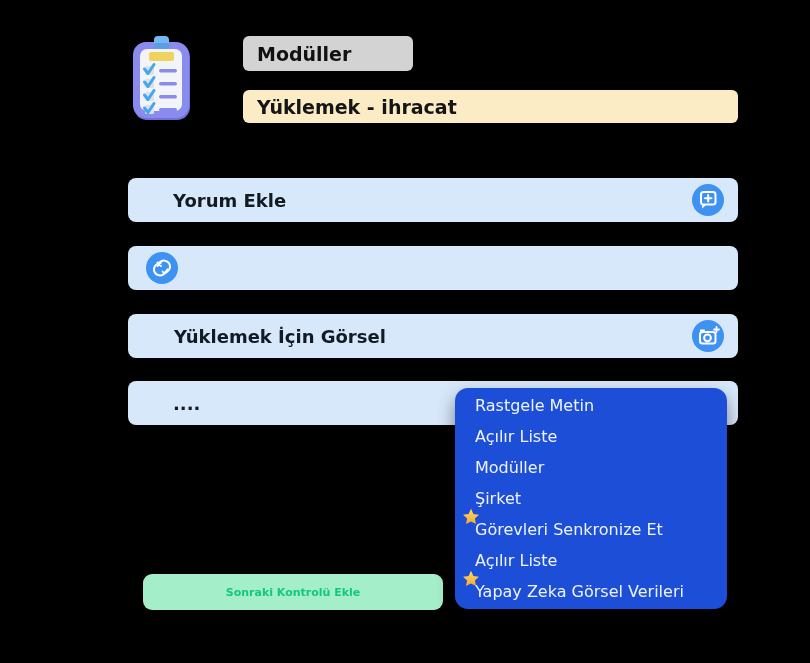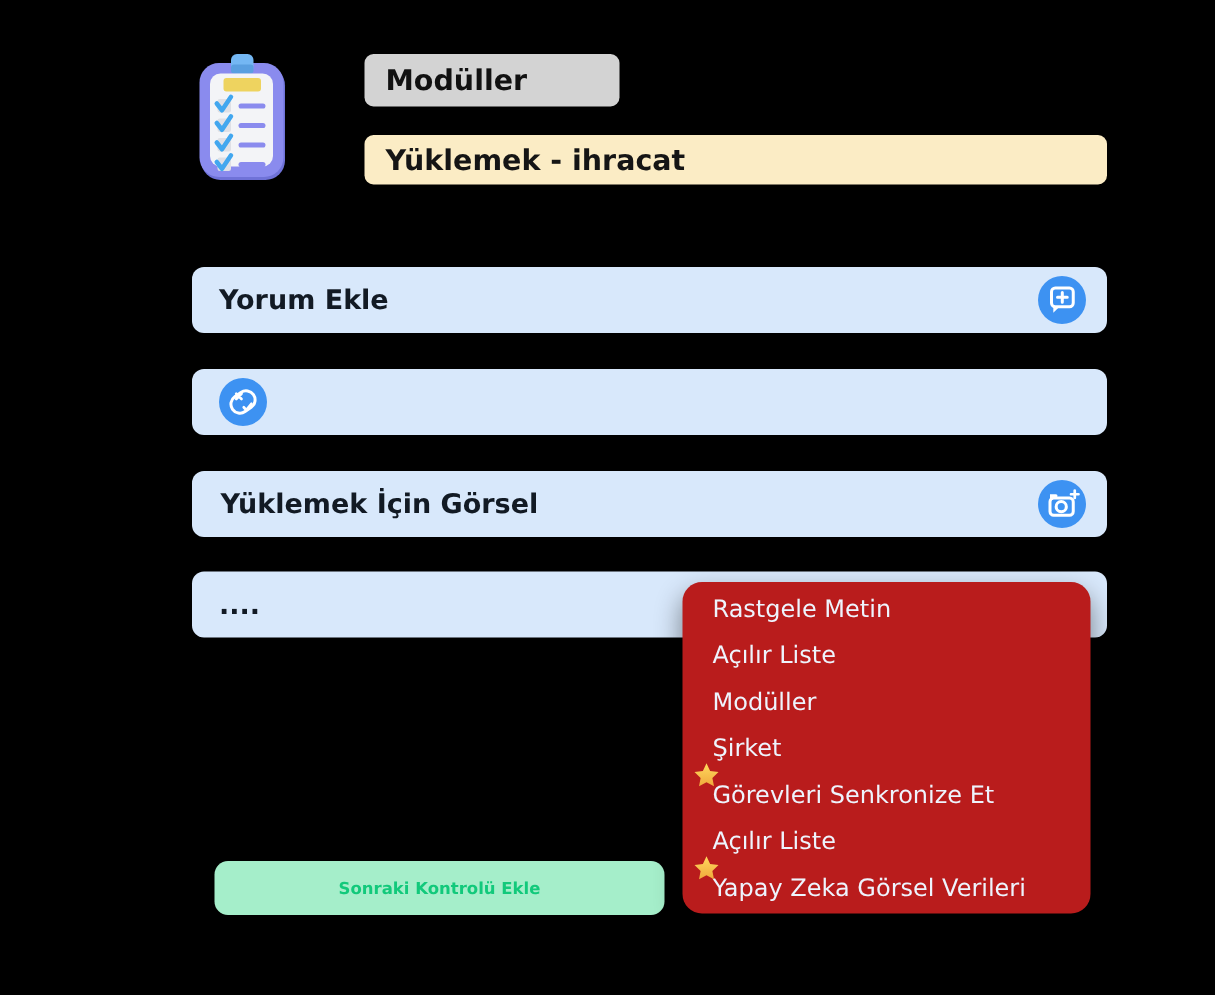--- a/index.html
+++ b/index.html
@@ -21,29 +21,29 @@
     padding-left:14px;box-sizing:border-box;font-size:19px;font-weight:700;color:#151515;
     cursor:pointer;
   }
   
   .row{
     position:absolute;left:128px;width:610px;height:44px;background:#d8e8fb;
     border-radius:8px;display:flex;align-items:center;box-sizing:border-box;
     padding:0 14px 0 18px;cursor:pointer;
   }
   .row-1{top:178px;} .row-2{top:246px;} .row-3{top:314px;padding-left:19px;} .row-4{top:381px;}
-  .row-label{font-size:18px;font-weight:700;color:#121a24;flex:1;}
+  .row-label{font-size:18px;font-weight:700;color:#121a24;flex:1;margin-left:27px;}
   .row-icon{
     width:32px;height:32px;border-radius:50%;background:#3d92f2;flex:0 0 auto;
     display:flex;align-items:center;justify-content:center;cursor:pointer;
   }
   
   .dropdown{
     position:absolute;left:455px;top:388px;width:272px;height:221px;
-    background:#b91c1c;border-radius:13px;box-shadow:0 8px 18px rgba(0,0,0,0.45);
+    background:#1d4ed8;border-radius:13px;box-shadow:0 8px 18px rgba(0,0,0,0.45);
     display:flex;flex-direction:column;justify-content:space-around;
     padding:2px 0;box-sizing:border-box;z-index:5;
   }
   .dd-item{
     position:relative;height:29px;display:flex;align-items:center;
     padding-left:20px;color:#eef4fd;font-size:16px;cursor:pointer;white-space:nowrap;
   }
   .dd-star{position:absolute;left:6px;top:-8px;width:20px;height:20px;pointer-events:none;}
   
   .btn-next{

